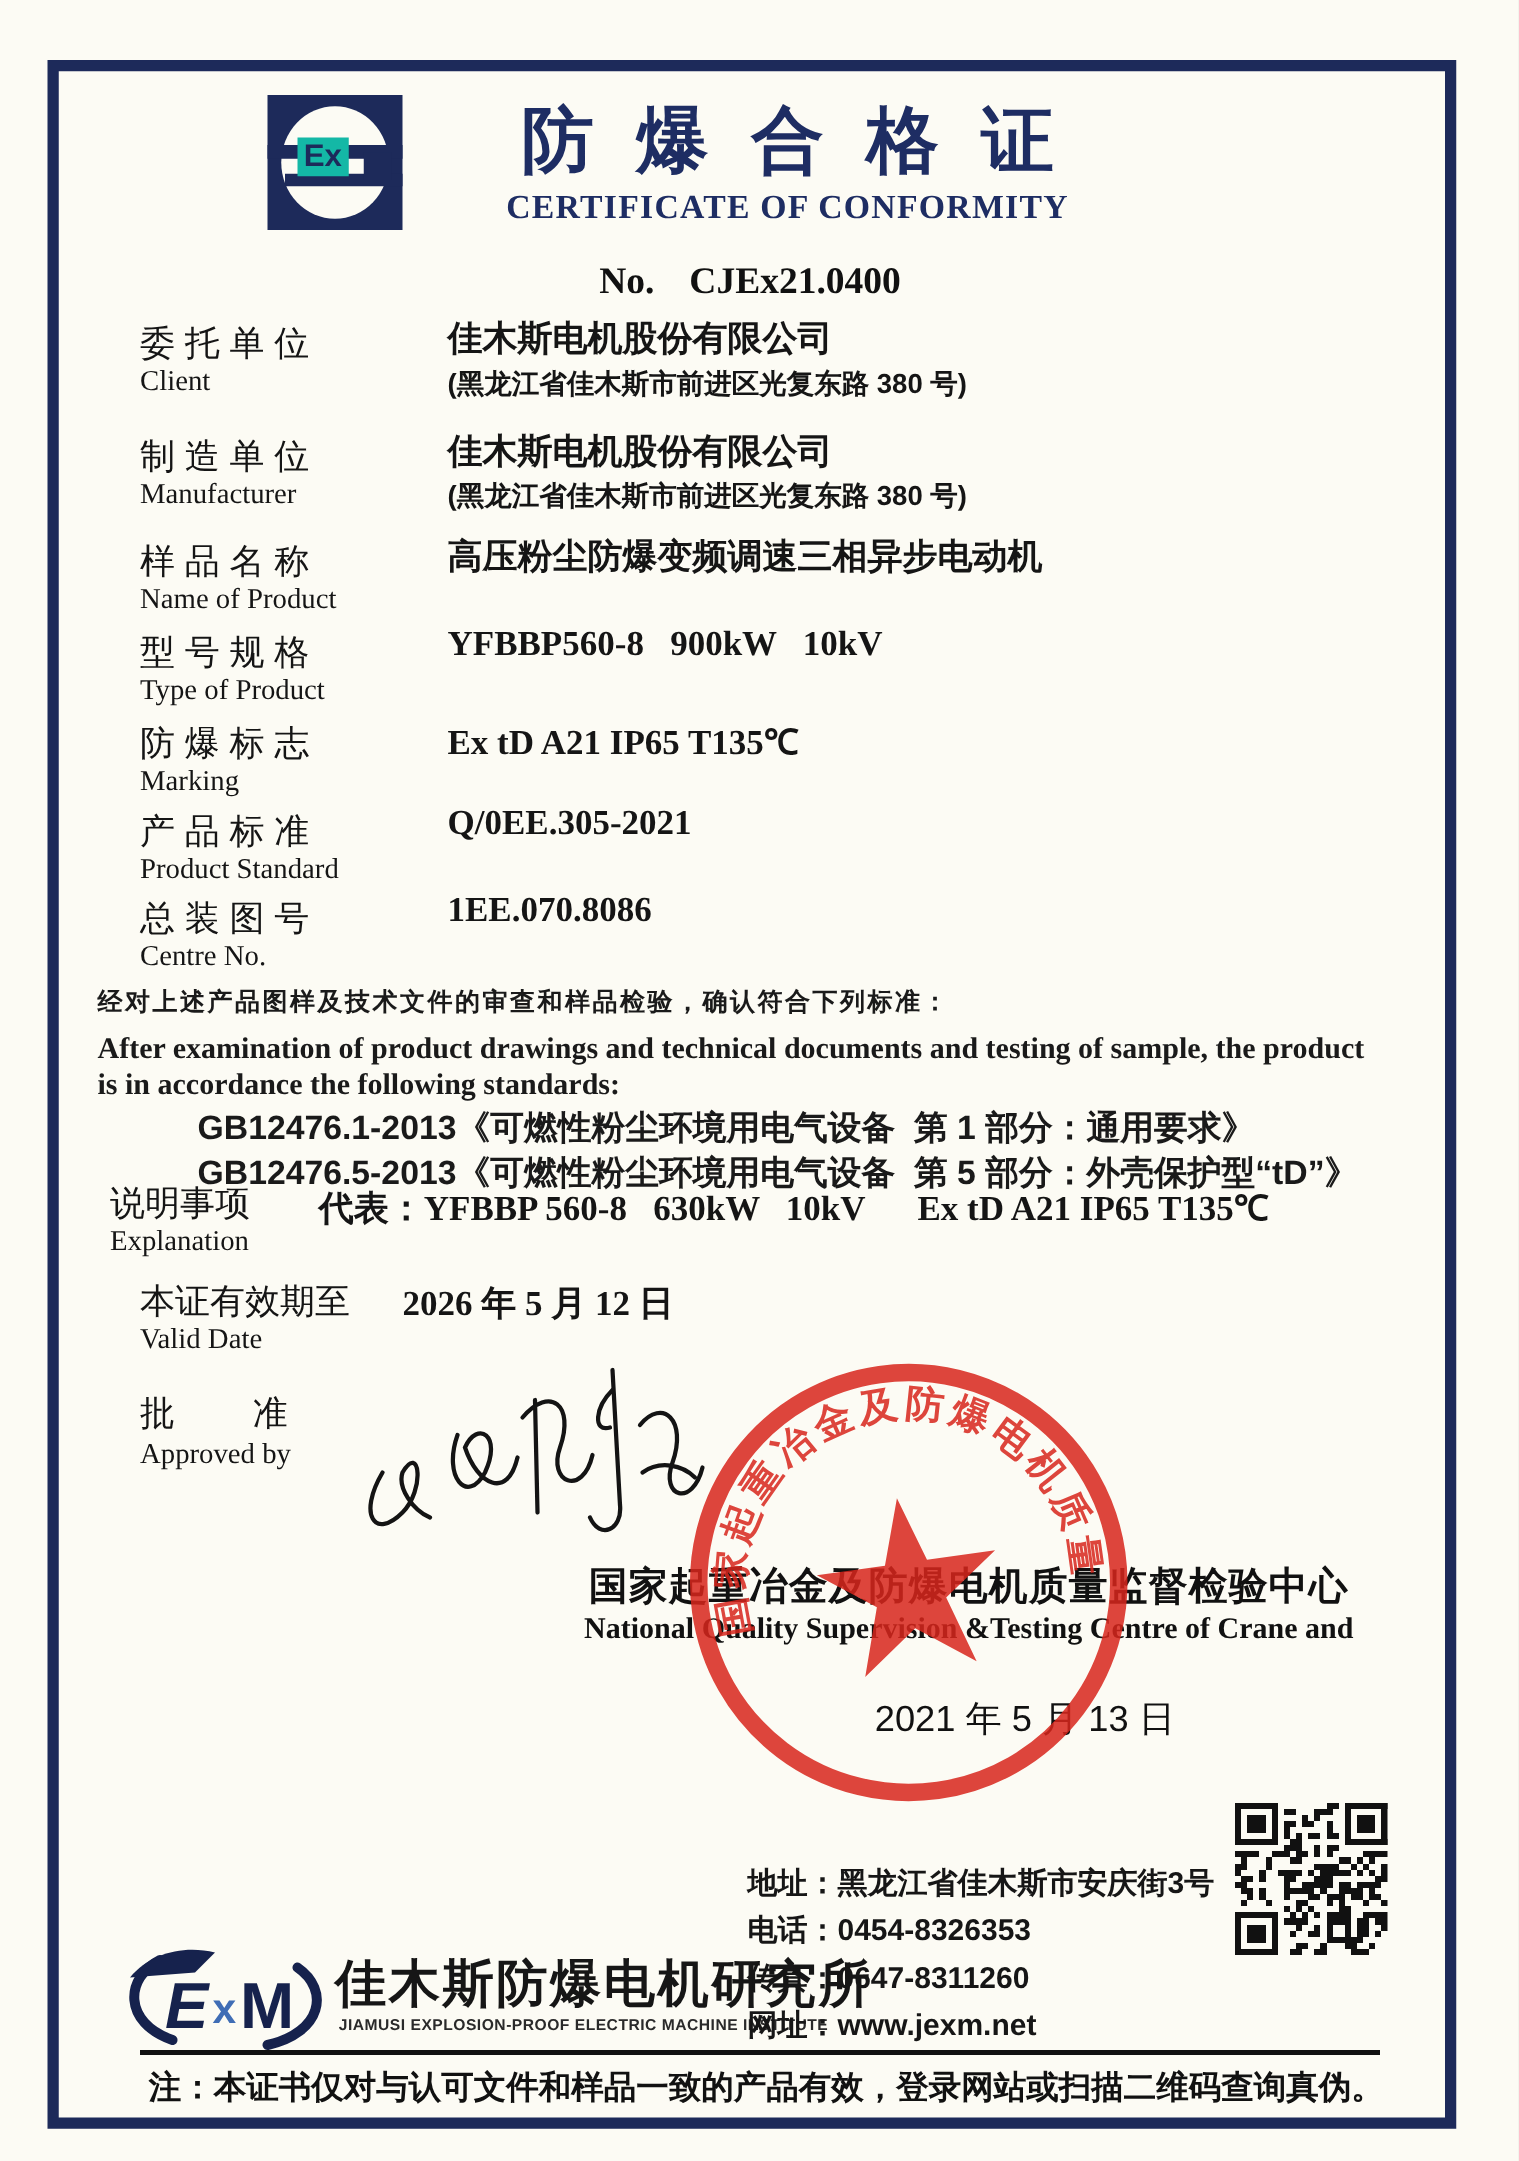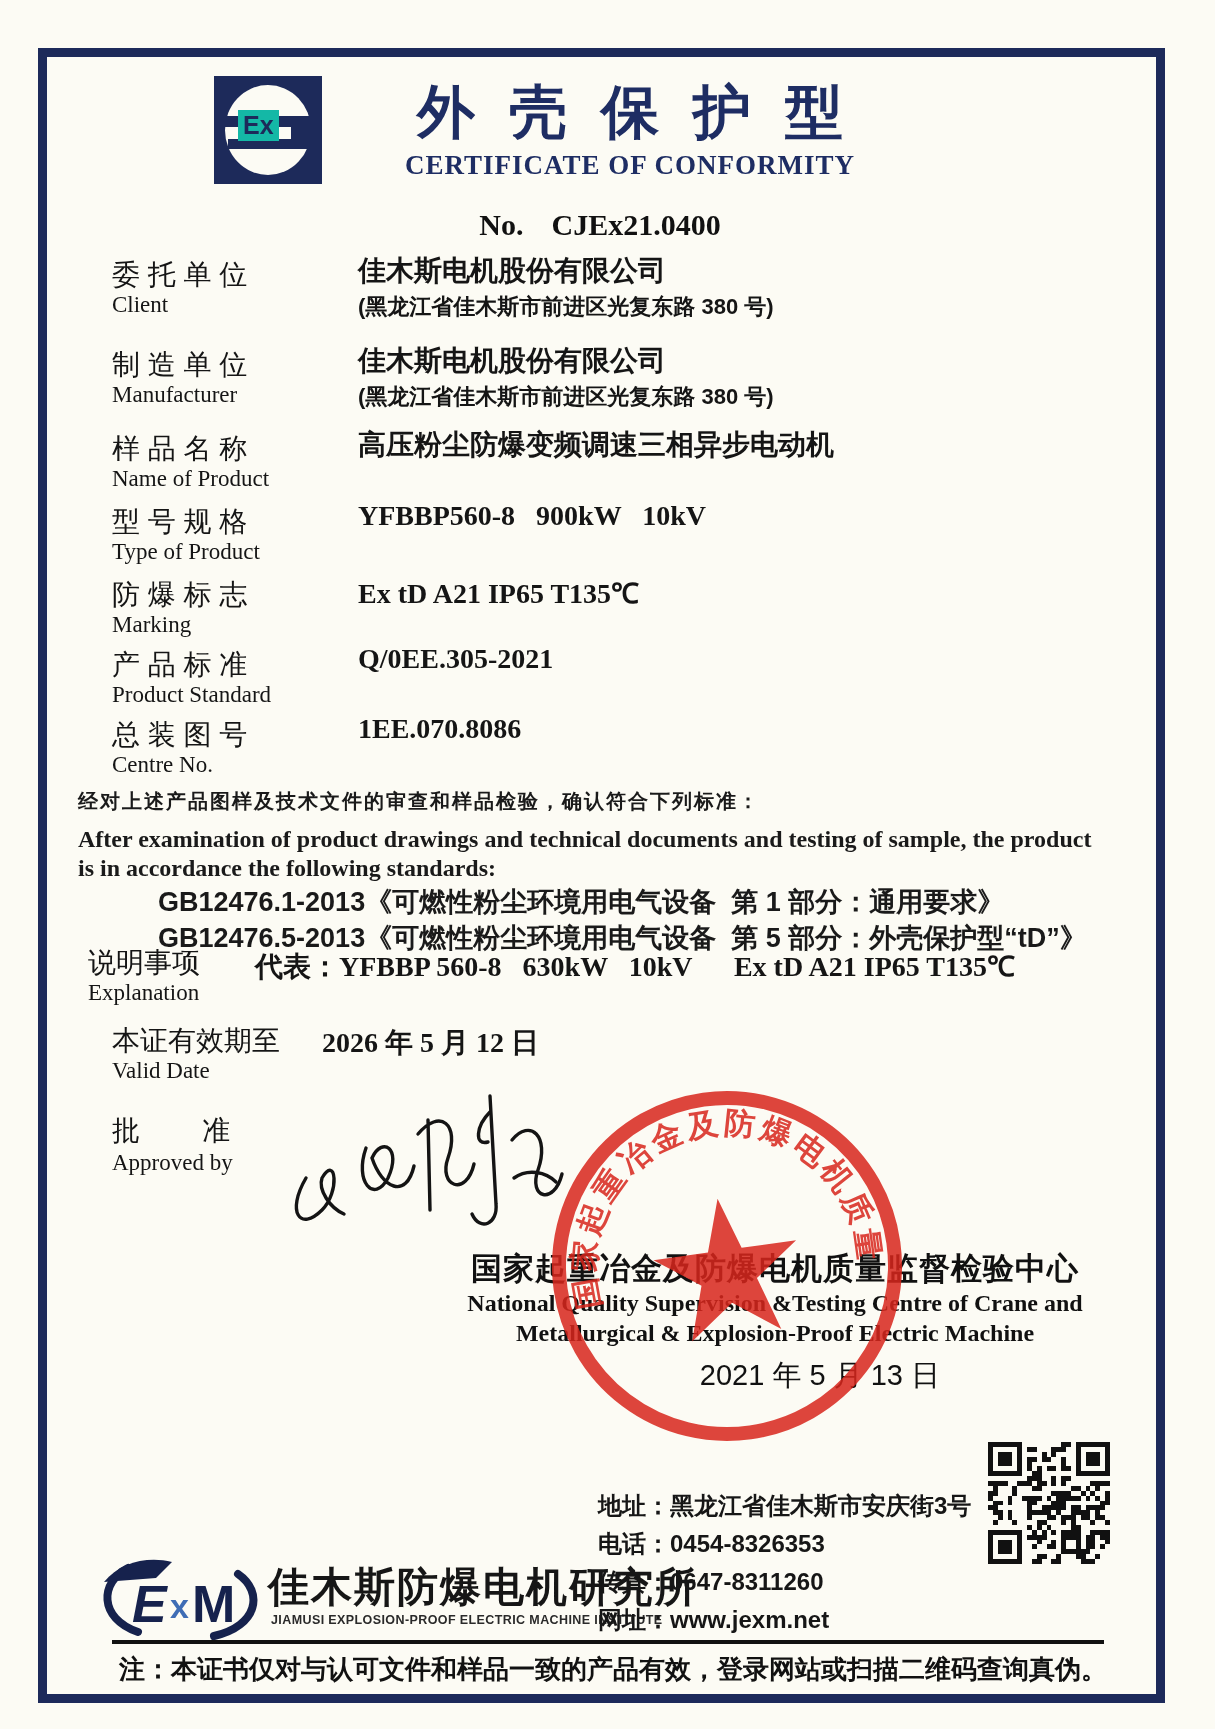--- a/index.html
+++ b/index.html
@@ -59,21 +59,21 @@
 <div class="page">
   <div class="frame"></div>
 
   <div class="exlogo">
     <div class="disc"></div>
     <div class="band1"></div>
     <div class="band2"></div>
     <div class="notch"></div>
     <div class="extext">Ex</div>
   </div>
-  <div class="title">外壳保护型</div>
+  <div class="title">防爆合格证</div>
   <div class="subtitle">CERTIFICATE OF CONFORMITY</div>
   <div class="certno">
     <span>No.</span><span class="gap"></span><span>CJEx21.0400</span>
   </div>
 
   <div class="lblzh" style="top:256px">委 托 单 位</div>
   <div class="lblen" style="top:292px">Client</div>
   <div class="val" style="top:252px">佳木斯电机股份有限公司</div>
   <div class="valnote" style="top:292px">(黑龙江省佳木斯市前进区光复东路 380 号)</div>
 
@@ -125,21 +125,20 @@
       <path d="M150,38 L152,128 M140,52 C162,26 182,42 170,76 C160,104 188,116 196,82"></path>
       <path d="M212,14 L218,122 C220,142 202,150 194,132"></path>
       <path d="M212,30 C198,44 196,64 210,60"></path>
       <path d="M234,58 C252,36 272,54 260,88 C250,116 276,124 284,92"></path>
       <path d="M236,96 C250,86 268,90 278,100"></path>
     </g>
   </svg>
 
   <div class="issuer-zh">国家起重冶金及防爆电机质量监督检验中心</div>
   <div class="issuer-en" style="top:1290px">National Quality Supervision &amp;Testing Centre of Crane and</div>
-  <div class="issuer-en" style="top:1320px">Metallurgical &amp; Explosion-Proof Electric Machine</div>
   <div class="issuer-date">2021 年 5 月 13 日</div>
 
   <svg class="stamp" viewBox="0 0 368 368">
     <g transform="rotate(-8 184 184)">
       <circle cx="184" cy="184" r="168" fill="none" stroke="#d8261c" stroke-width="14"></circle>
       <path id="sealArc" d="M184,184 m-128,32 a132,132 0 1,1 256,0" fill="none"></path>
       <text fill="#d8261c" font-size="31" font-weight="bold" letter-spacing="4" font-family="Liberation Sans, sans-serif">
         <textPath href="#sealArc" startOffset="2%">国家起重冶金及防爆电机质量监督检验中心</textPath>
       </text>
       <path d="M184,116 L201,168 L256,168 L212,200 L229,254 L184,221 L139,254 L156,200 L112,168 L167,168 Z" fill="#d8261c"></path>

